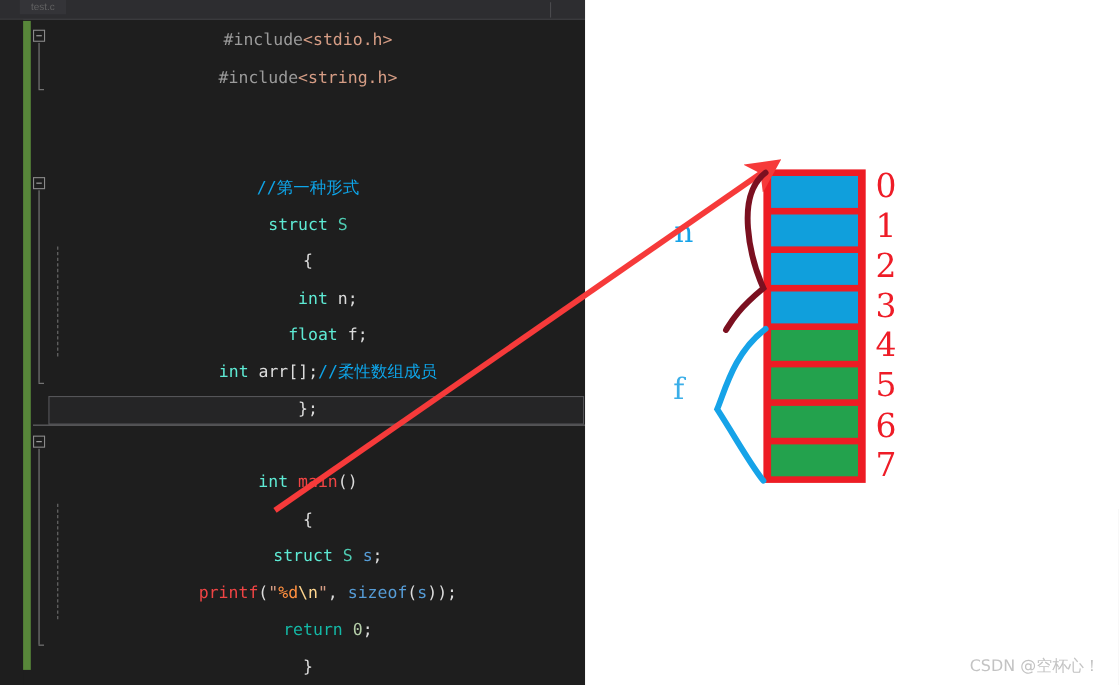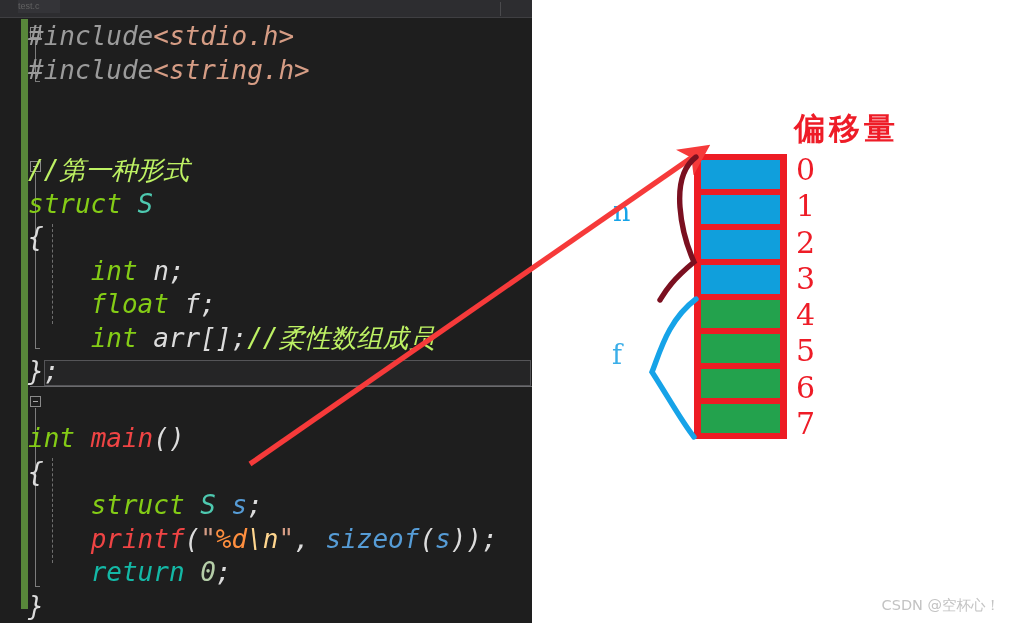--- a/index.html
+++ b/index.html
@@ -7,20 +7,21 @@
     padding: 0;
     background: #ffffff;
   }
   #screen {
     position: relative;
     width: 1017px;
     height: 623px;
     background: #ffffff;
     overflow: hidden;
     font-family: "Liberation Sans", sans-serif;
+    text-align: center;
   }
 
   
   #editor {
     position: absolute;
     left: 0;
     top: 0;
     width: 532px;
     height: 623px;
     background: #1e1e1e;
@@ -74,33 +75,32 @@
     background: #1e1e1e;
   }
 
   
   #code {
     position: absolute;
     left: 28px;
     top: 20px;
     width: 504px;
     font-family: "DejaVu Sans Mono", "Liberation Mono", monospace;
-    font-size: 26px;
+    font-size: 15px;
     line-height: 33.5px;
     white-space: pre;
     color: #d4d4d4;
-    font-style: italic;
   }
   .ln { height: 33.5px; position: relative; }
 
   
   .c-pre   { color: #9b9b9b; }       
   .c-hdr   { color: #d69d85; }       
-  .c-cmt   { color: #bef264; }       
-  .c-kw    { color: #84cc16; }       
+  .c-cmt   { color: #0ea5e9; }       
+  .c-kw    { color: #5eead4; }       
   .c-type  { color: #4ec9b0; }       
   .c-plain { color: #dcdcdc; }
   .c-fn    { color: #ef4444; }       
   .c-str   { color: #d69d85; }       
   .c-esc   { color: #ffd68f; }       
   .c-fmt   { color: #ff8f3f; }       
   .c-ret   { color: #14b8a6; }       
   .c-num   { color: #b5cea8; }       
   .c-call  { color: #569cd6; }       
   .c-punc  { color: #dcdcdc; }
@@ -285,21 +285,20 @@
     <div class="indentguide" style="left:52px; top:458px; height:105px;"></div>
 
     <div id="emptybox"></div>
     <div id="emptybox-line2"></div>
 
     <div id="code"><div class="ln"><span class="c-pre">#include</span><span class="c-hdr">&lt;stdio.h&gt;</span></div><div class="ln"><span class="c-pre">#include</span><span class="c-hdr">&lt;string.h&gt;</span></div><div class="ln">&nbsp;</div><div class="ln">&nbsp;</div><div class="ln"><span class="c-cmt">//第一种形式</span></div><div class="ln"><span class="c-kw">struct</span><span class="c-plain"> </span><span class="c-type">S</span></div><div class="ln"><span class="c-punc">{</span></div><div class="ln"><span class="c-plain">    </span><span class="c-kw">int</span><span class="c-plain"> n;</span></div><div class="ln"><span class="c-plain">    </span><span class="c-kw">float</span><span class="c-plain"> f;</span></div><div class="ln"><span class="c-plain">    </span><span class="c-kw">int</span><span class="c-plain"> arr[];</span><span class="c-cmt">//柔性数组成员</span></div><div class="ln"><span class="c-punc">};</span></div><div class="ln">&nbsp;</div><div class="ln"><span class="c-kw">int</span><span class="c-plain"> </span><span class="c-fn">main</span><span class="c-punc">()</span></div><div class="ln"><span class="c-punc">{</span></div><div class="ln"><span class="c-plain">    </span><span class="c-kw">struct</span><span class="c-plain"> </span><span class="c-type">S</span><span class="c-plain"> </span><span class="c-call">s</span><span class="c-punc">;</span></div><div class="ln"><span class="c-plain">    </span><span class="c-fn">printf</span><span class="c-punc">(</span><span class="c-str">"</span><span class="c-fmt">%d</span><span class="c-esc">\n</span><span class="c-str">"</span><span class="c-punc">, </span><span class="c-call">sizeof</span><span class="c-punc">(</span><span class="c-call">s</span><span class="c-punc">));</span></div><div class="ln"><span class="c-plain">    </span><span class="c-ret">return</span><span class="c-plain"> </span><span class="c-num">0</span><span class="c-punc">;</span></div><div class="ln"><span class="c-punc">}</span></div></div>
   </div>
 
   <div id="diagram"></div>
 
-  <div id="offset-title">偏移量</div>
 
   <div id="memblock" style="background: rgb(237, 28, 36);">
       <div class="memcell blue" style="background: rgb(16, 159, 220);"></div>
       <div class="memcell blue" style="background: rgb(16, 159, 220);"></div>
       <div class="memcell blue" style="background: rgb(16, 159, 220);"></div>
       <div class="memcell blue" style="background: rgb(16, 159, 220);"></div>
       <div class="memcell green" style="background: rgb(35, 162, 77);"></div>
       <div class="memcell green" style="background: rgb(35, 162, 77);"></div>
       <div class="memcell green" style="background: rgb(35, 162, 77);"></div>
       <div class="memcell green" style="background: rgb(35, 162, 77);"></div>

